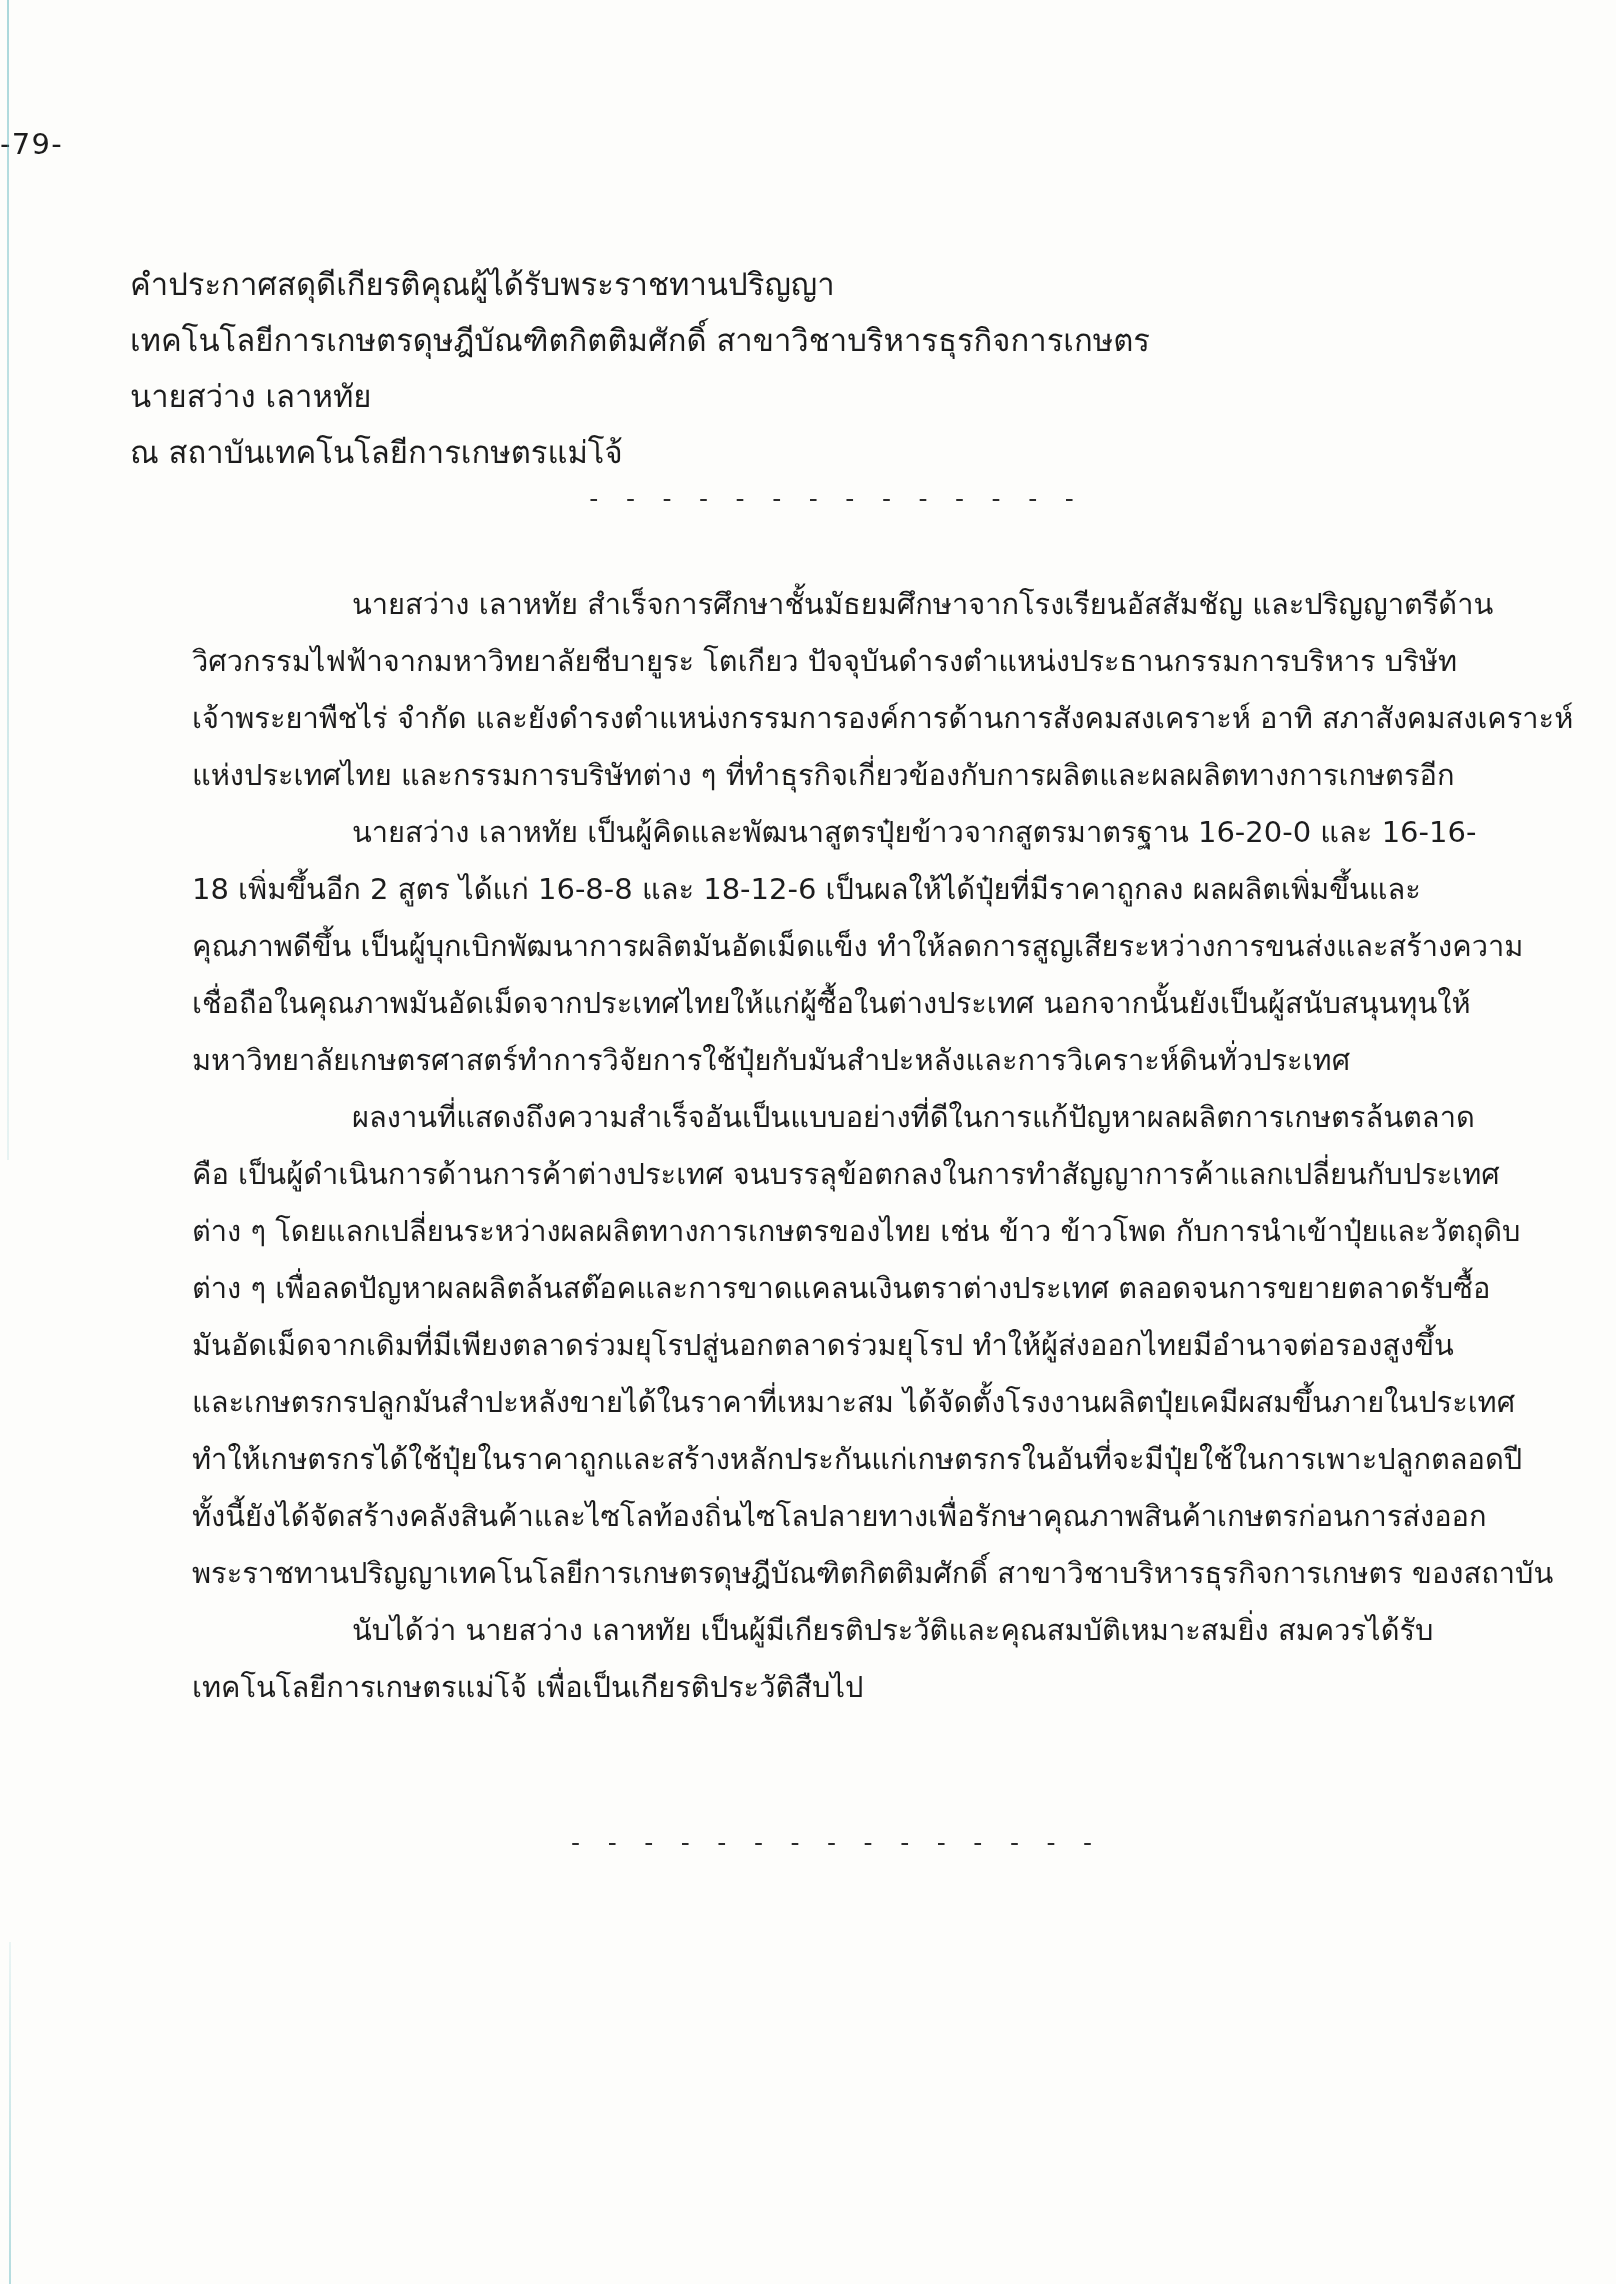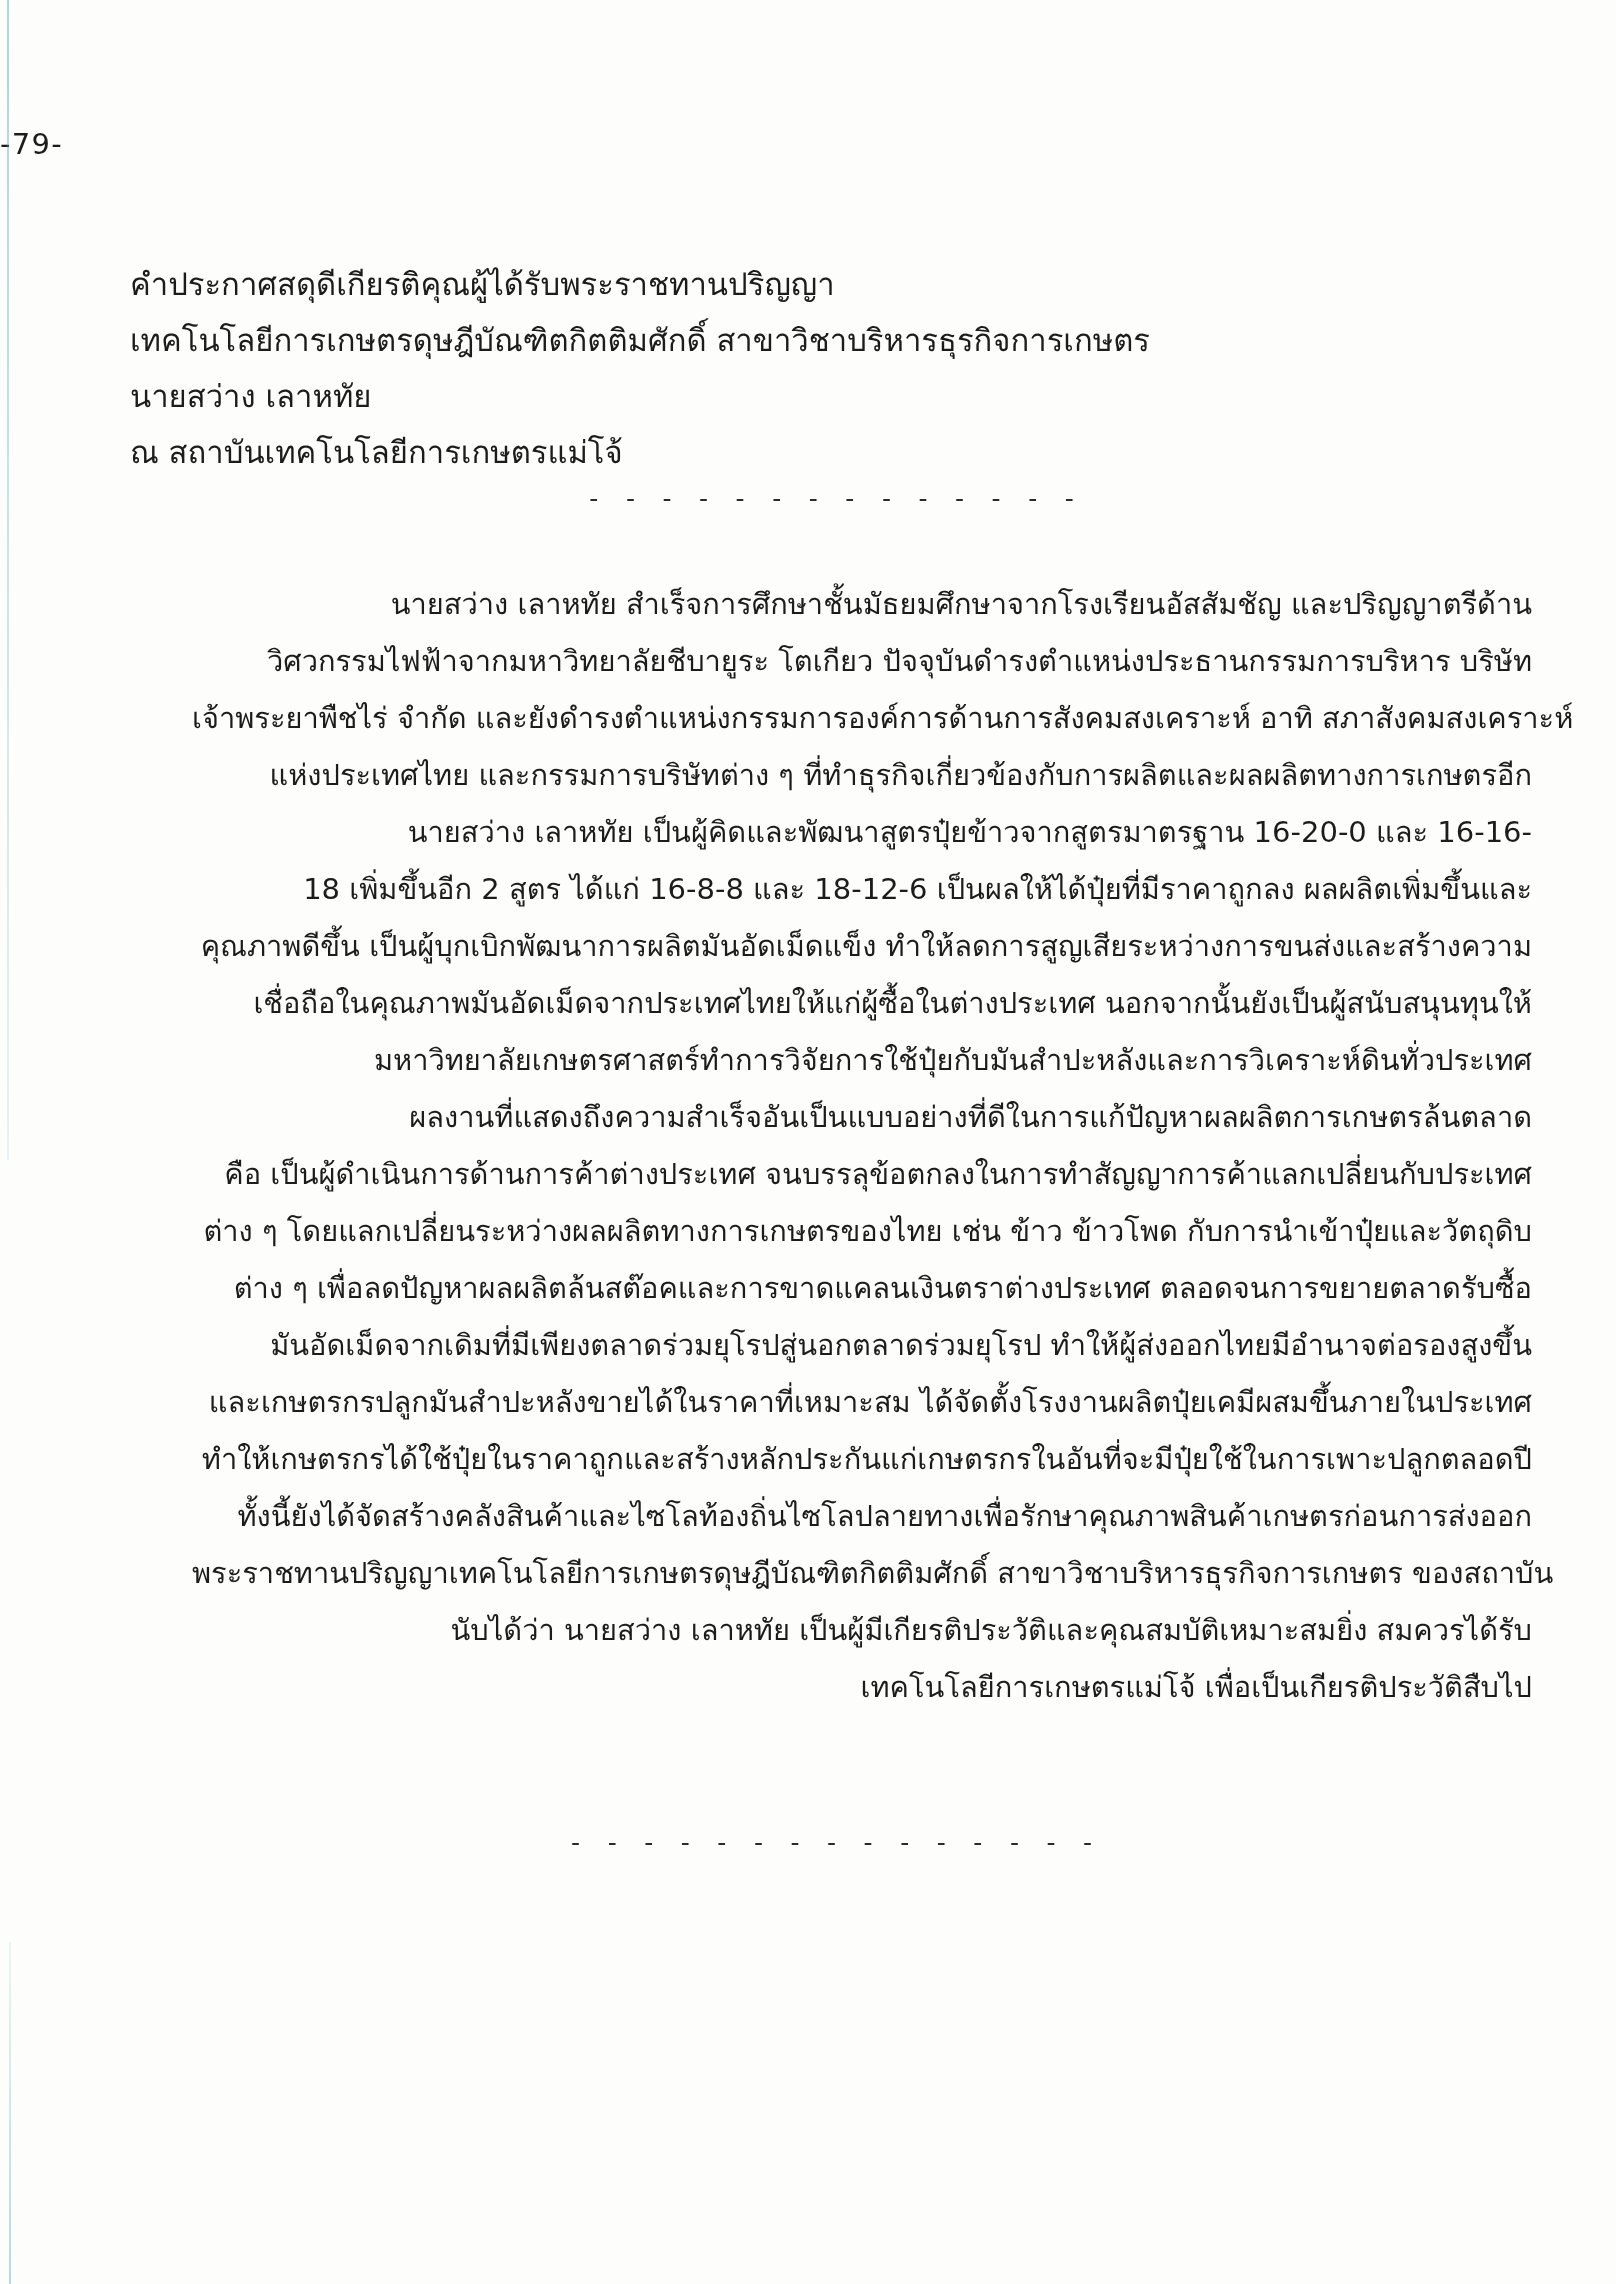--- a/index.html
+++ b/index.html
@@ -52,21 +52,20 @@
     font-size: 25px;
     letter-spacing: 5.9px;
     word-spacing: 7.8px;
     color: #2a2a2a;
   }
   .separator.bottom {
     margin-top: 112px;
   }
   .body-text {
     margin: 63px 85px 0 192px;
-    text-align: right;
   }
   .text-line {
     line-height: 57px;
     font-size: 29px;
     white-space: nowrap;
   }
   .text-line.indent {
     padding-left: 160px;
   }
 </style>

